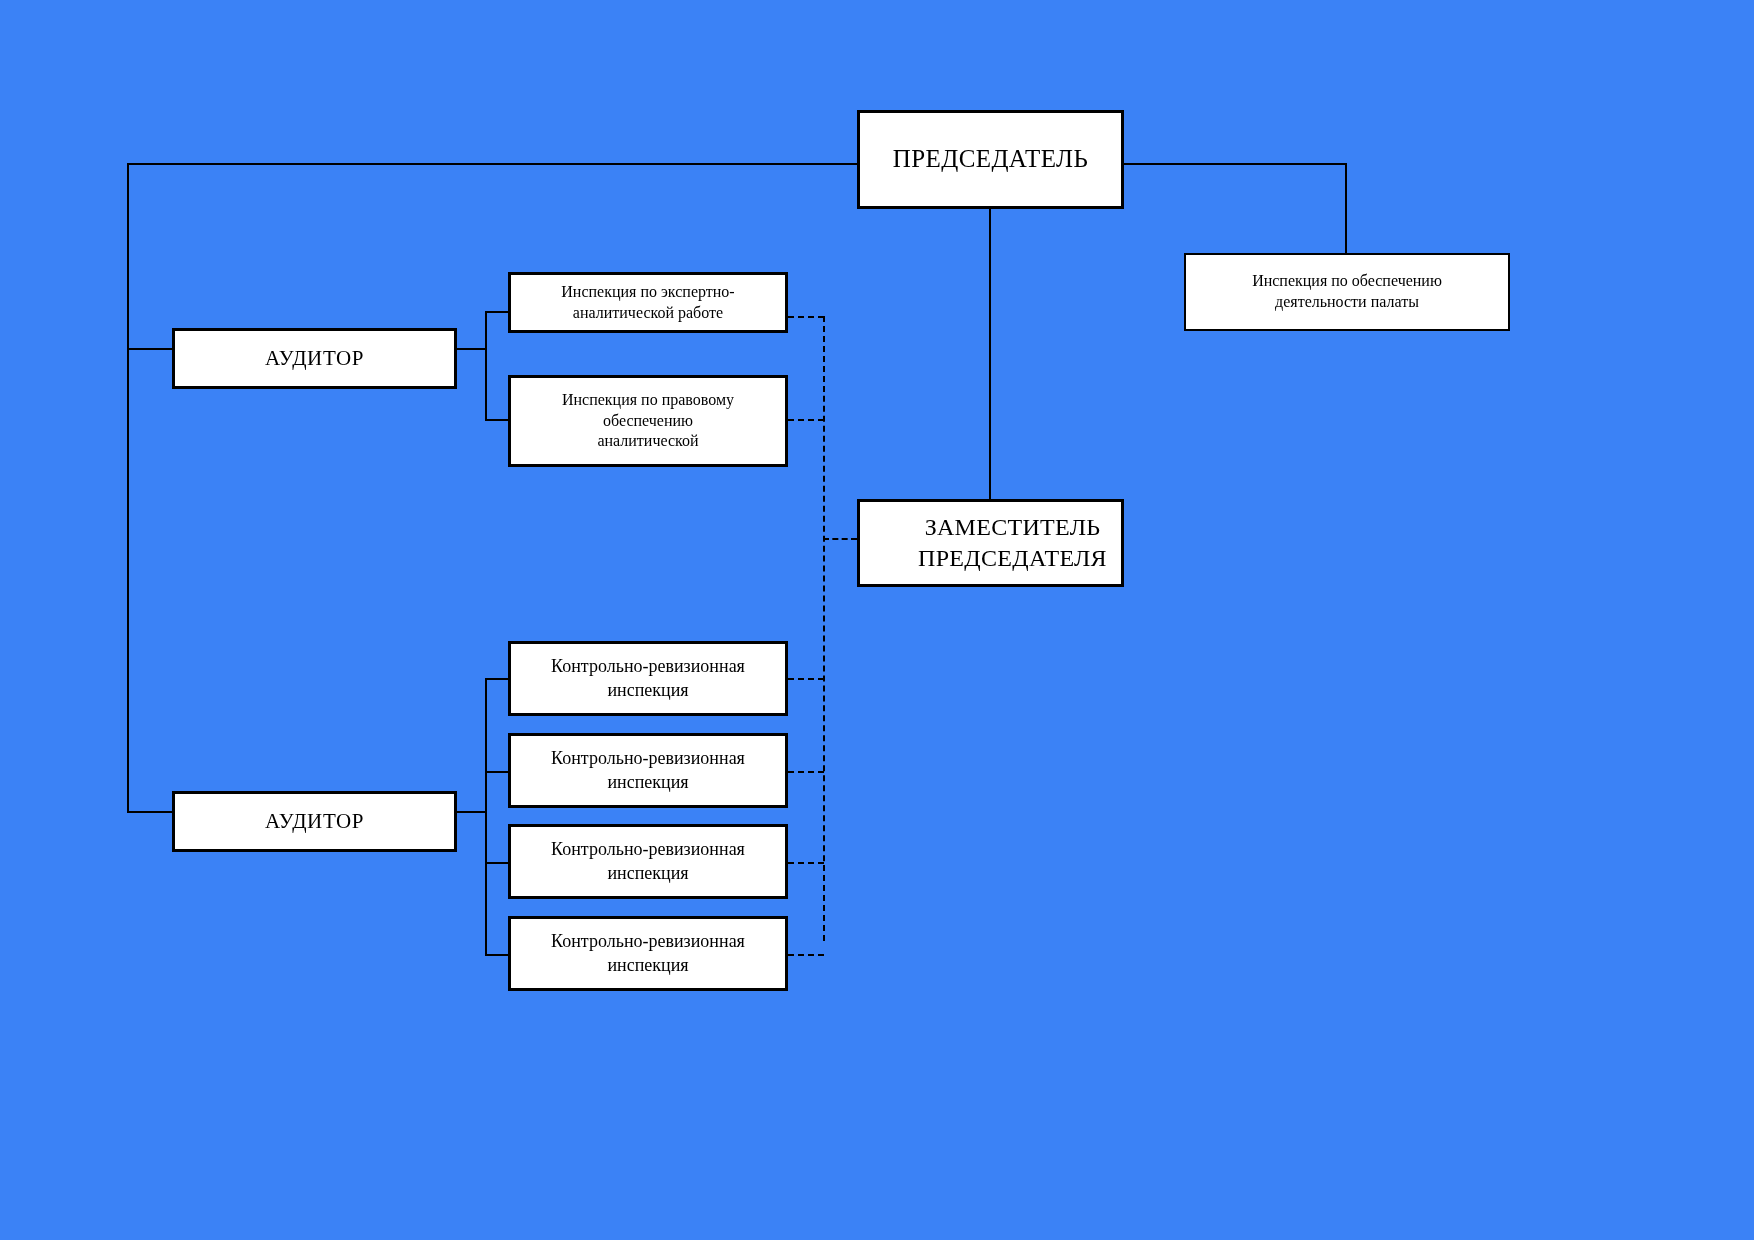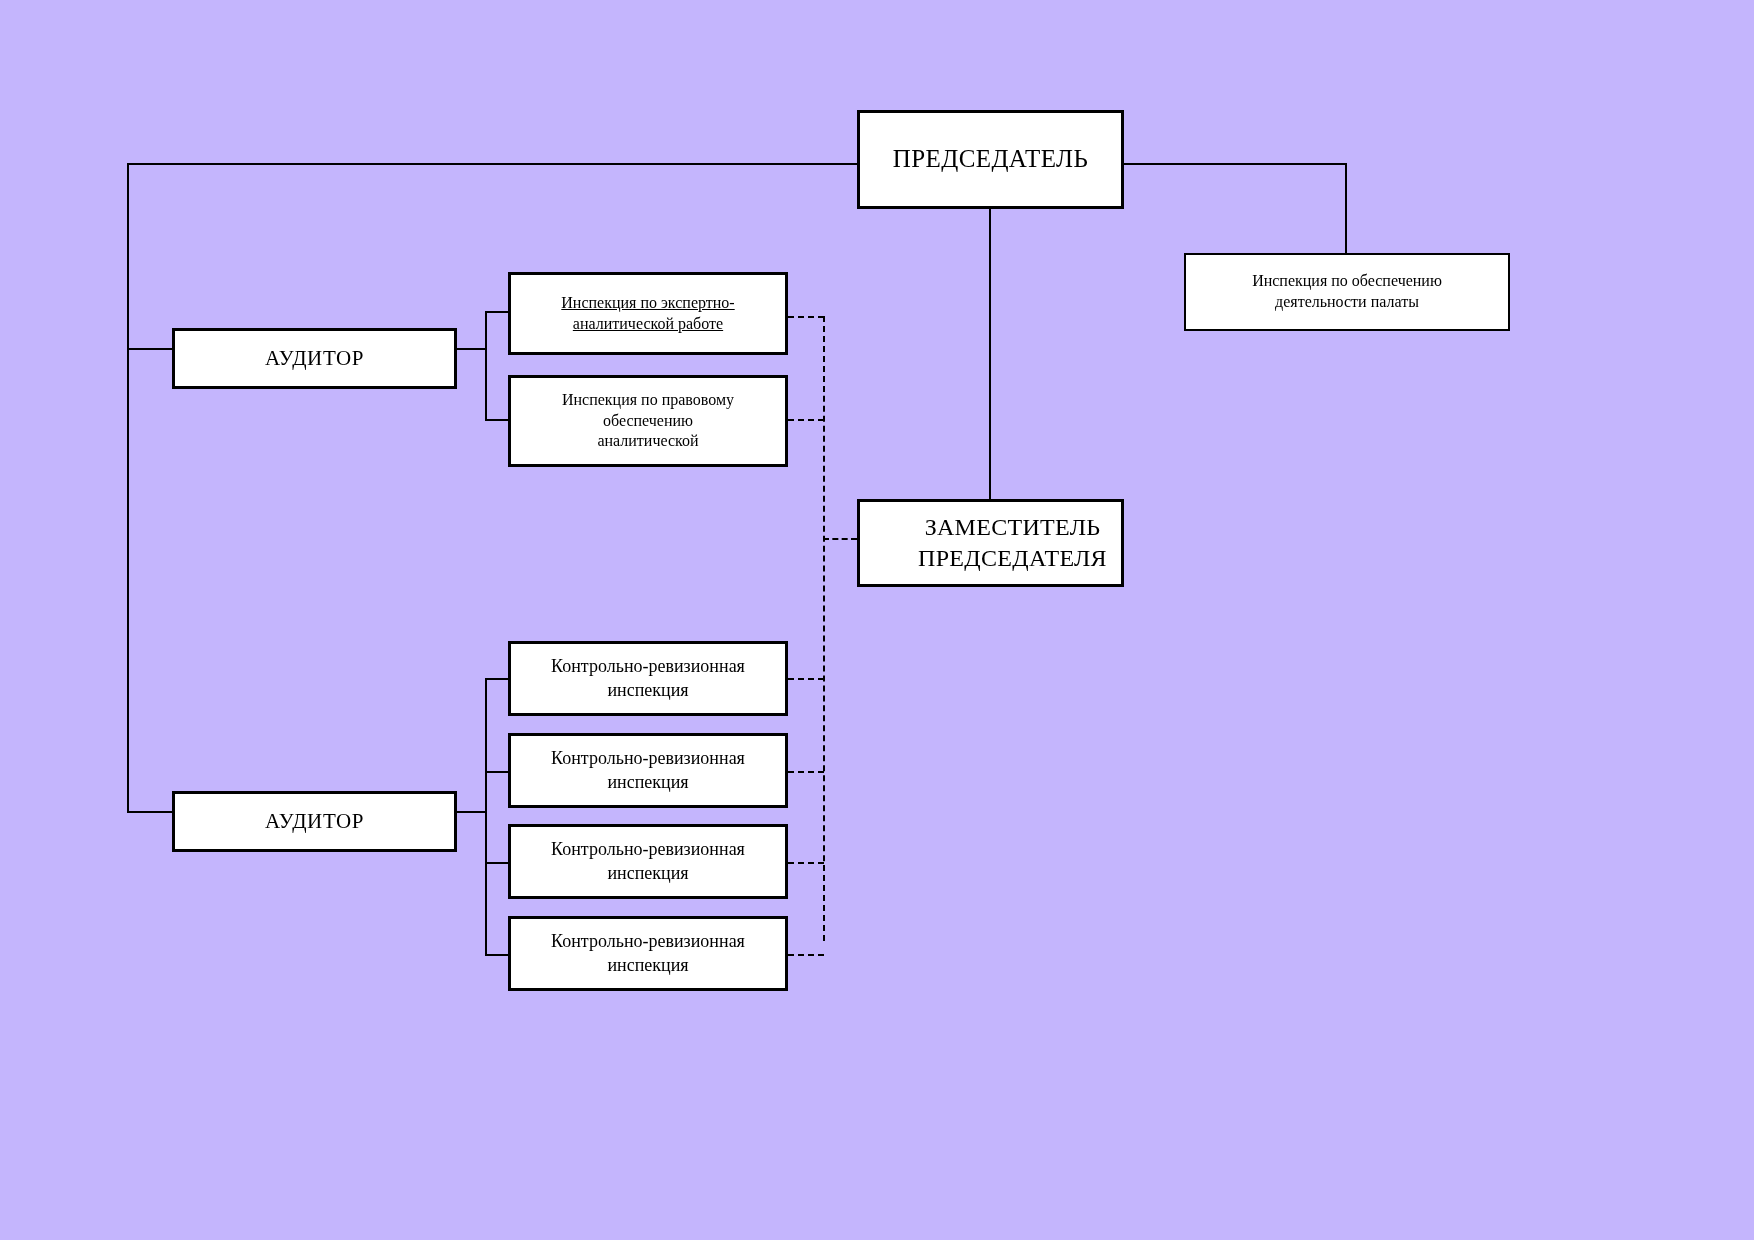--- a/index.html
+++ b/index.html
@@ -4,21 +4,21 @@
 <style>
   html, body {
     margin: 0;
     padding: 0;
     background: #ffffff;
   }
   #canvas {
     position: relative;
     width: 1754px;
     height: 1240px;
-    background: #c4b5fd;
+    background: #3b82f6;
     overflow: hidden;
     font-family: "Liberation Serif", "DejaVu Serif", serif;
   }
   
   .box {
     position: absolute;
     box-sizing: border-box;
     background: #ffffff;
     border: 2px solid #000000;
     display: flex;
@@ -131,21 +131,21 @@
   </div>
 
   <div class="box heavy sans" style="left:172px; top:318px; width:285px; height:61px;">
     <span class="txt t-auditor">АУДИТОР</span>
   </div>
 
   <div class="box heavy sans" style="left:172px; top:781px; width:285px; height:61px;">
     <span class="txt t-auditor">АУДИТОР</span>
   </div>
 
-  <div class="box heavy serif" style="left:508px; top:272px; width:280px; height:83px;text-decoration:underline;">
+  <div class="box heavy serif" style="left:508px; top:272px; width:280px; height:61px;">
     <span class="txt t-insp">Инспекция  по экспертно-
 аналитической работе</span>
   </div>
 
   <div class="box heavy serif" style="left:508px; top:375px; width:280px; height:92px;">
     <span class="txt t-insp">Инспекция  по правовому
 обеспечению
 аналитической</span>
   </div>
 

